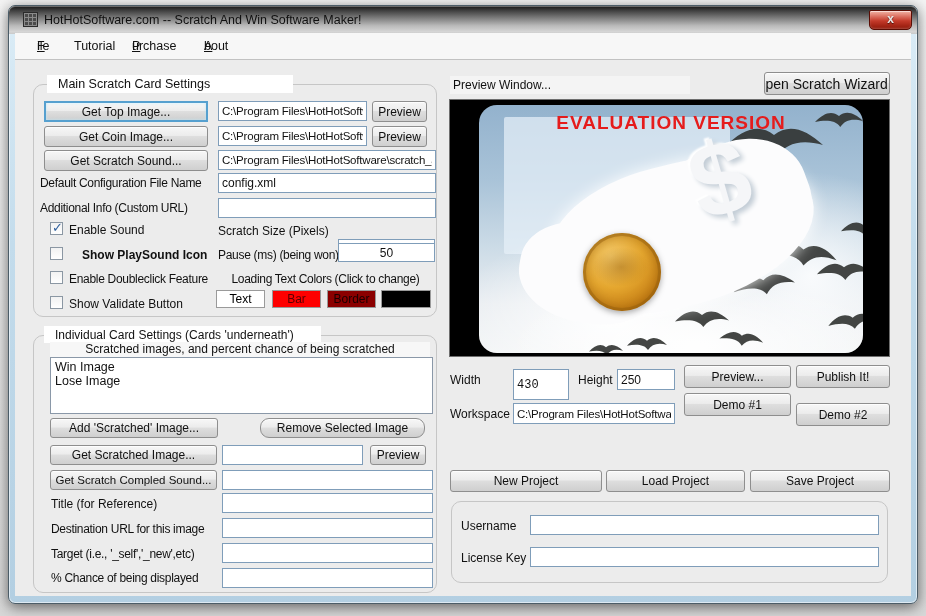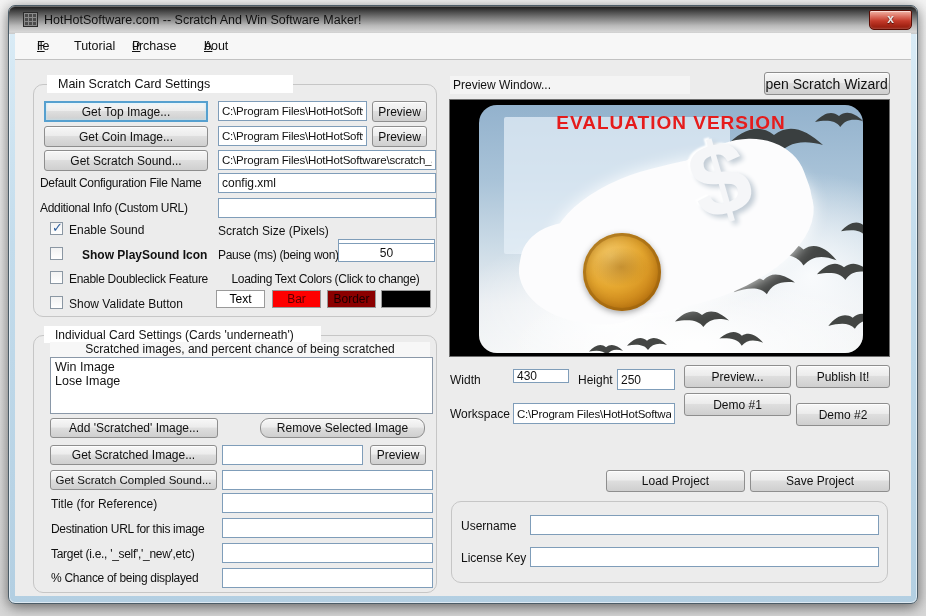--- a/index.html
+++ b/index.html
@@ -194,31 +194,32 @@
       <div class="blob b1"></div>
       <div class="blob b2"></div>
       <div class="blob b3"></div>
       <div class="dollar">$</div>
       <div class="coin"></div>
       <div class="watermark" style="color: rgb(229, 28, 28);">EVALUATION VERSION</div>
     </div>
   </div>
 
   <div class="lbl" style="left:450px; top:373px;">Width</div>
-  <input class="field" style="left: 513px; top: 369px; width: 56px; height: 14px;" value="430">
+  <input class="field" style="left: 513px; top: 369px; width: 56px; height: 31px; font-family: Liberation Mono, monospace;" value="430">
   <div class="lbl" style="left:578px; top:373px;">Height</div>
   <input class="field" style="left: 617px; top: 369px; width: 58px; height: 21px;" value="250">
   <div class="btn" style="left:684px; top:365px; width:107px; height:23px;">Preview...</div>
   <div class="btn" style="left:796px; top:365px; width:94px; height:23px;">Publish It!</div>
 
   <div class="lbl" style="left:450px; top:407px;">Workspace</div>
   <input class="field path" style="left: 513px; top: 403px; width: 162px; height: 21px;" value="C:\Program Files\HotHotSoftwar">
   <div class="btn" style="left:684px; top:393px; width:107px; height:23px;">Demo #1</div>
   <div class="btn" style="left:796px; top:403px; width:94px; height:23px;">Demo #2</div>
 
+  <div class="btn" style="left:450px; top:470px; width:152px; height:22px;">New Project</div>
   <div class="btn" style="left:606px; top:470px; width:139px; height:22px;">Load Project</div>
   <div class="btn" style="left:750px; top:470px; width:140px; height:22px;">Save Project</div>
 
   <div class="group" style="left:451px; top:501px; width:437px; height:82px;"></div>
   <div class="lbl" style="left:461px; top:519px;">Username</div>
   <input class="field" style="left: 530px; top: 515px; width: 349px; height: 20px;" value="">
   <div class="lbl" style="left:461px; top:551px;">License Key</div>
   <input class="field" style="left: 530px; top: 547px; width: 349px; height: 20px;" value="">
 
 </div>

